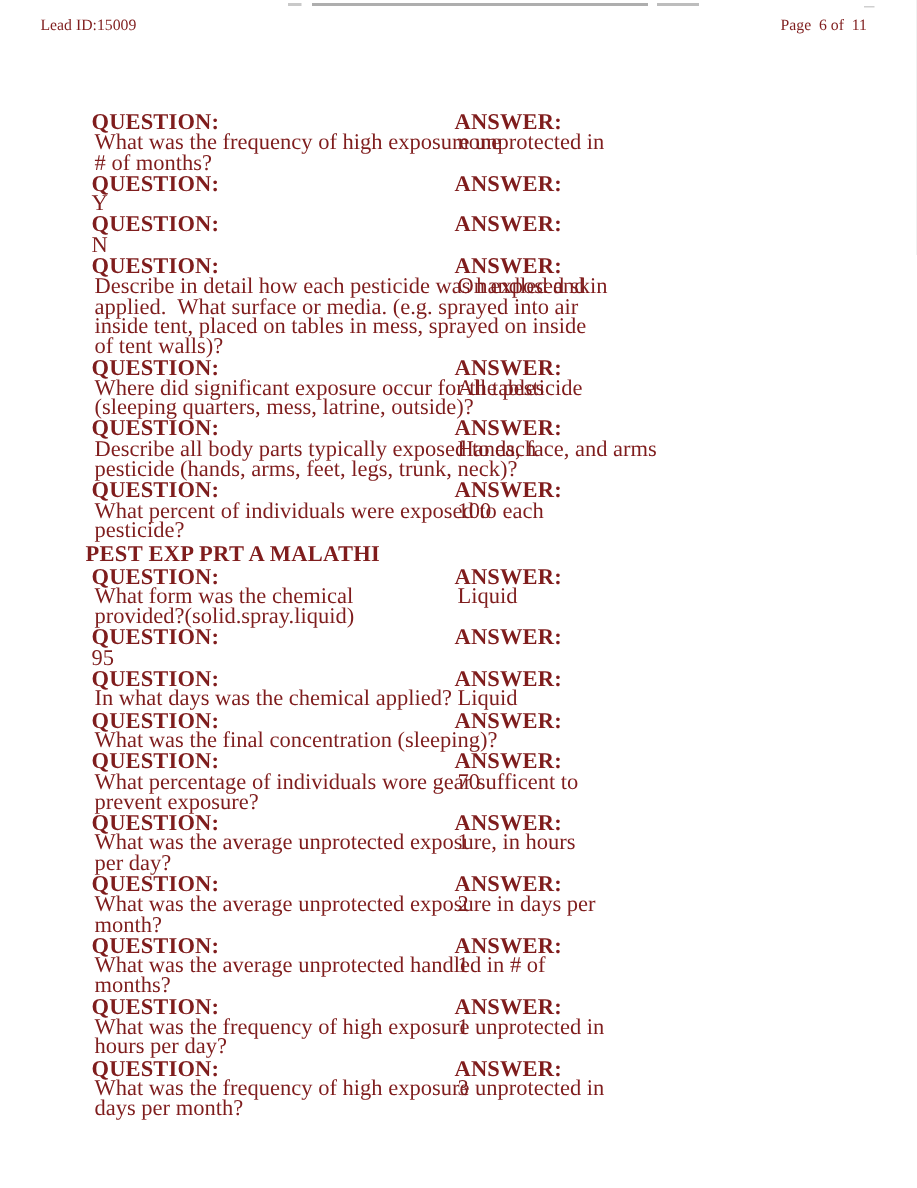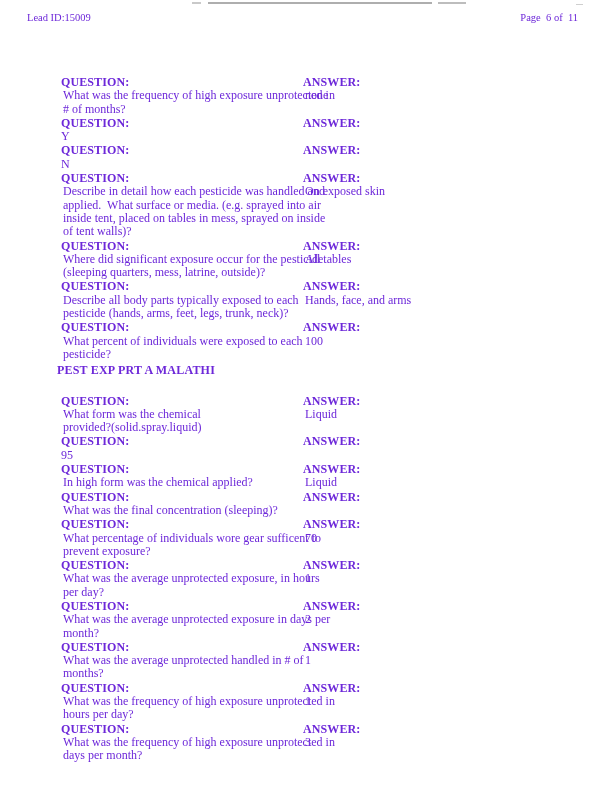--- a/index.html
+++ b/index.html
@@ -1,52 +1,52 @@
 <!DOCTYPE html>
 <html><head>
 <meta charset="utf-8">
 <style>
   html,body{margin:0;padding:0;background:#e8e8e8;}
   .page{
     position:relative;
     width:611px;height:792px;
     background:#ffffff;
     font-family:"Liberation Serif", serif;
-    color:#6d28d9;
+    color:#7f1d1d;
     overflow:hidden;
     margin:0 auto;
   }
   
   .scan-line{position:absolute;background:#aeaeae;height:2px;top:2px;}
   .scan-line-1{left:208px;width:224px;}
   .scan-line-2{left:438px;width:28px;background:#bdbdbd;}
   .scan-mark-a{position:absolute;top:2px;left:192px;width:9px;height:2px;background:#c9c9c9;}
   .scan-mark-b{position:absolute;top:4px;left:576px;width:7px;height:1px;background:#cfcfcf;}
 
   .page-header{
     position:absolute;top:11px;left:27px;right:33px;
     display:flex;justify-content:space-between;
     font-size:10.5px;line-height:13px;
   }
   .page-header span{white-space:pre;}
 
   .content{
     position:absolute;top:76px;left:61px;width:516px;
-    font-size:12px;line-height:13.3px;
+    font-size:15px;line-height:13.3px;
   }
   .qa-block{margin-bottom:1px;}
   .qa-row{display:flex;align-items:flex-start;}
   .q-col{width:242px;flex:0 0 242px;}
   .a-col{flex:1 1 auto;}
   .q-label,.a-label{font-weight:700;letter-spacing:0.1px;}
   .q-text{padding-left:2px;white-space:pre;}
   .a-text{white-space:pre;}
   .section-header{
     font-weight:700;letter-spacing:0.2px;
-    margin:3px 0 17px -4px;
+    margin:3px 0 1px -4px;
   }
 </style>
 </head>
 <body>
 
 <div class="page">
   <div class="scan-line scan-line-1"></div>
   <div class="scan-line scan-line-2"></div>
   <div class="scan-mark-a"></div>
   <div class="scan-mark-b"></div>
@@ -162,21 +162,21 @@
       <div class="a-col a-text">95</div>
     </div>
   </div>
 
   <div class="qa-block">
     <div class="qa-row">
       <div class="q-col q-label">QUESTION:</div>
       <div class="a-col a-label">ANSWER:</div>
     </div>
     <div class="qa-row">
-      <div class="q-col q-text">In high form was the chemical applied?</div>
+      <div class="q-col q-text">In what days was the chemical applied?</div>
       <div class="a-col a-text">Liquid</div>
     </div>
   </div>
 
   <div class="qa-block">
     <div class="qa-row">
       <div class="q-col q-label">QUESTION:</div>
       <div class="a-col a-label">ANSWER:</div>
     </div>
     <div class="qa-row">

